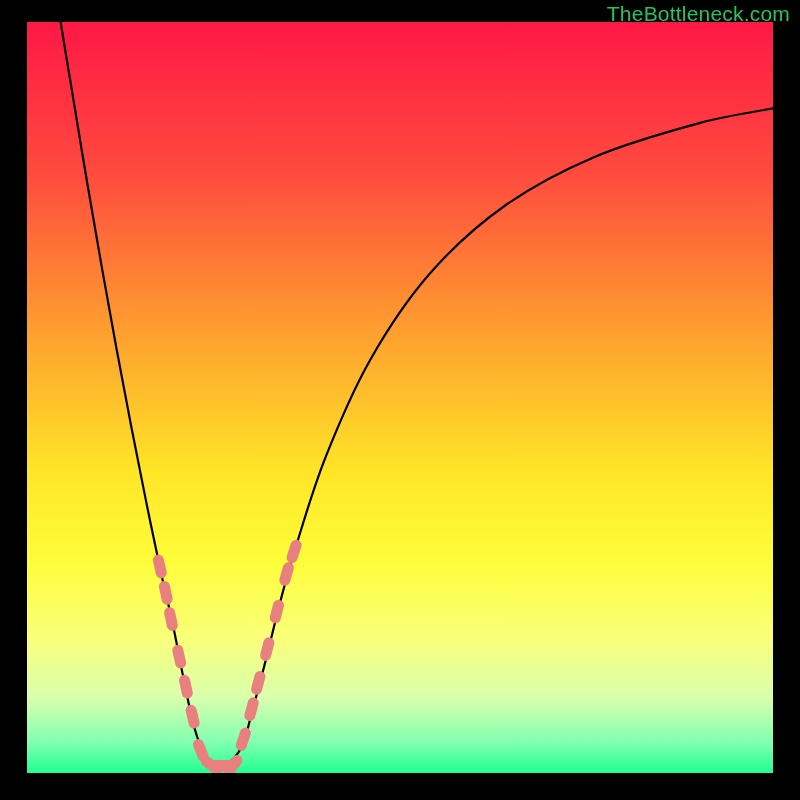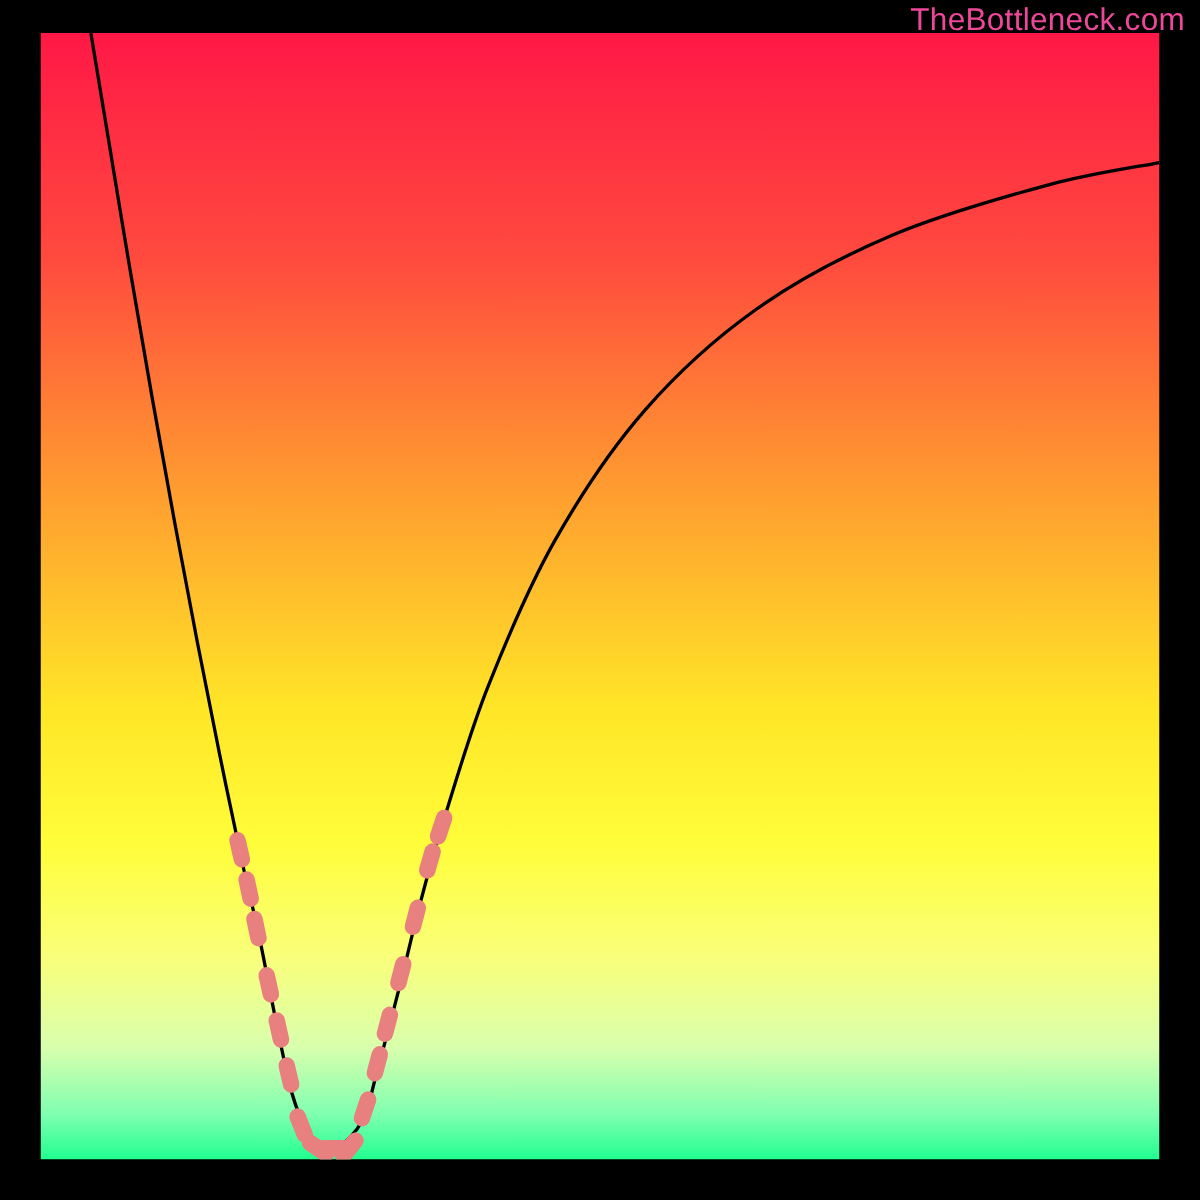--- a/index.html
+++ b/index.html
@@ -24,21 +24,21 @@
     top: 0;
     width: 746px;
     height: 751px;
   }
   .watermark {
     position: absolute;
     top: 2px;
     right: 10px;
     font-family: Arial, Helvetica, sans-serif;
     font-size: 21px;
-    color: #ec4899;
+    color: #22c55e;
     letter-spacing: 0.2px;
     font-weight: 500;
   }
 </style>
 </head>
 <body>
 
 <div class="frame">
   <svg class="plot" viewBox="0 0 746 751" preserveAspectRatio="none">
     <defs>

